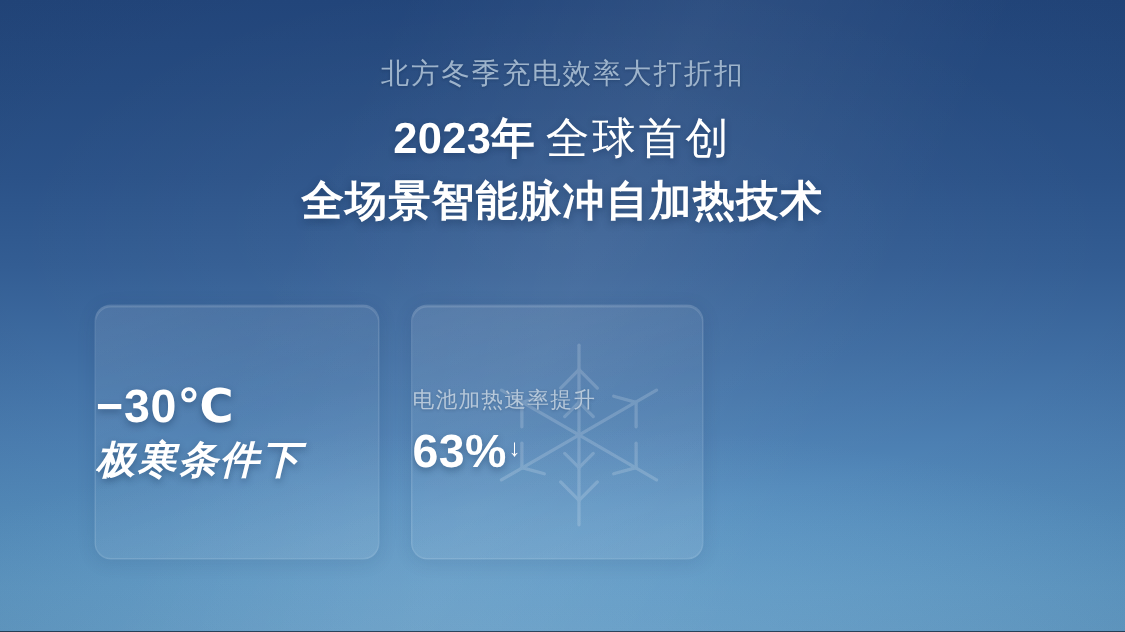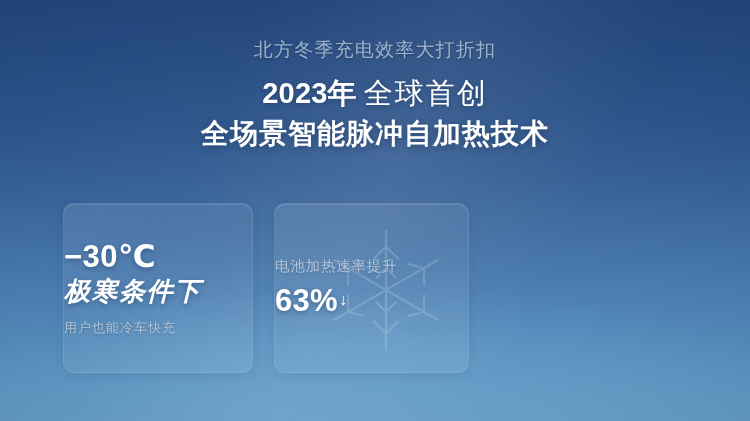--- a/index.html
+++ b/index.html
@@ -223,21 +223,20 @@
       <span class="yr">2023年</span><span class="first">全球首创</span>
     </div>
     <div class="title-sub">全场景智能脉冲自加热技术</div>
   </div>
 
   <div class="cards">
 
     <div class="card">
       <div class="c1-temp">−30℃</div>
       <div class="c1-cond">极寒条件下</div>
-      <div class="c1-note">用户也能冷车快充</div>
     </div>
 
 
     <div class="card">
       <div class="stat-label">电池加热速率提升</div>
       <div class="stat-value">
         <span>63%</span>
         <span class="arrow down">↓</span>
       </div>
     </div>

